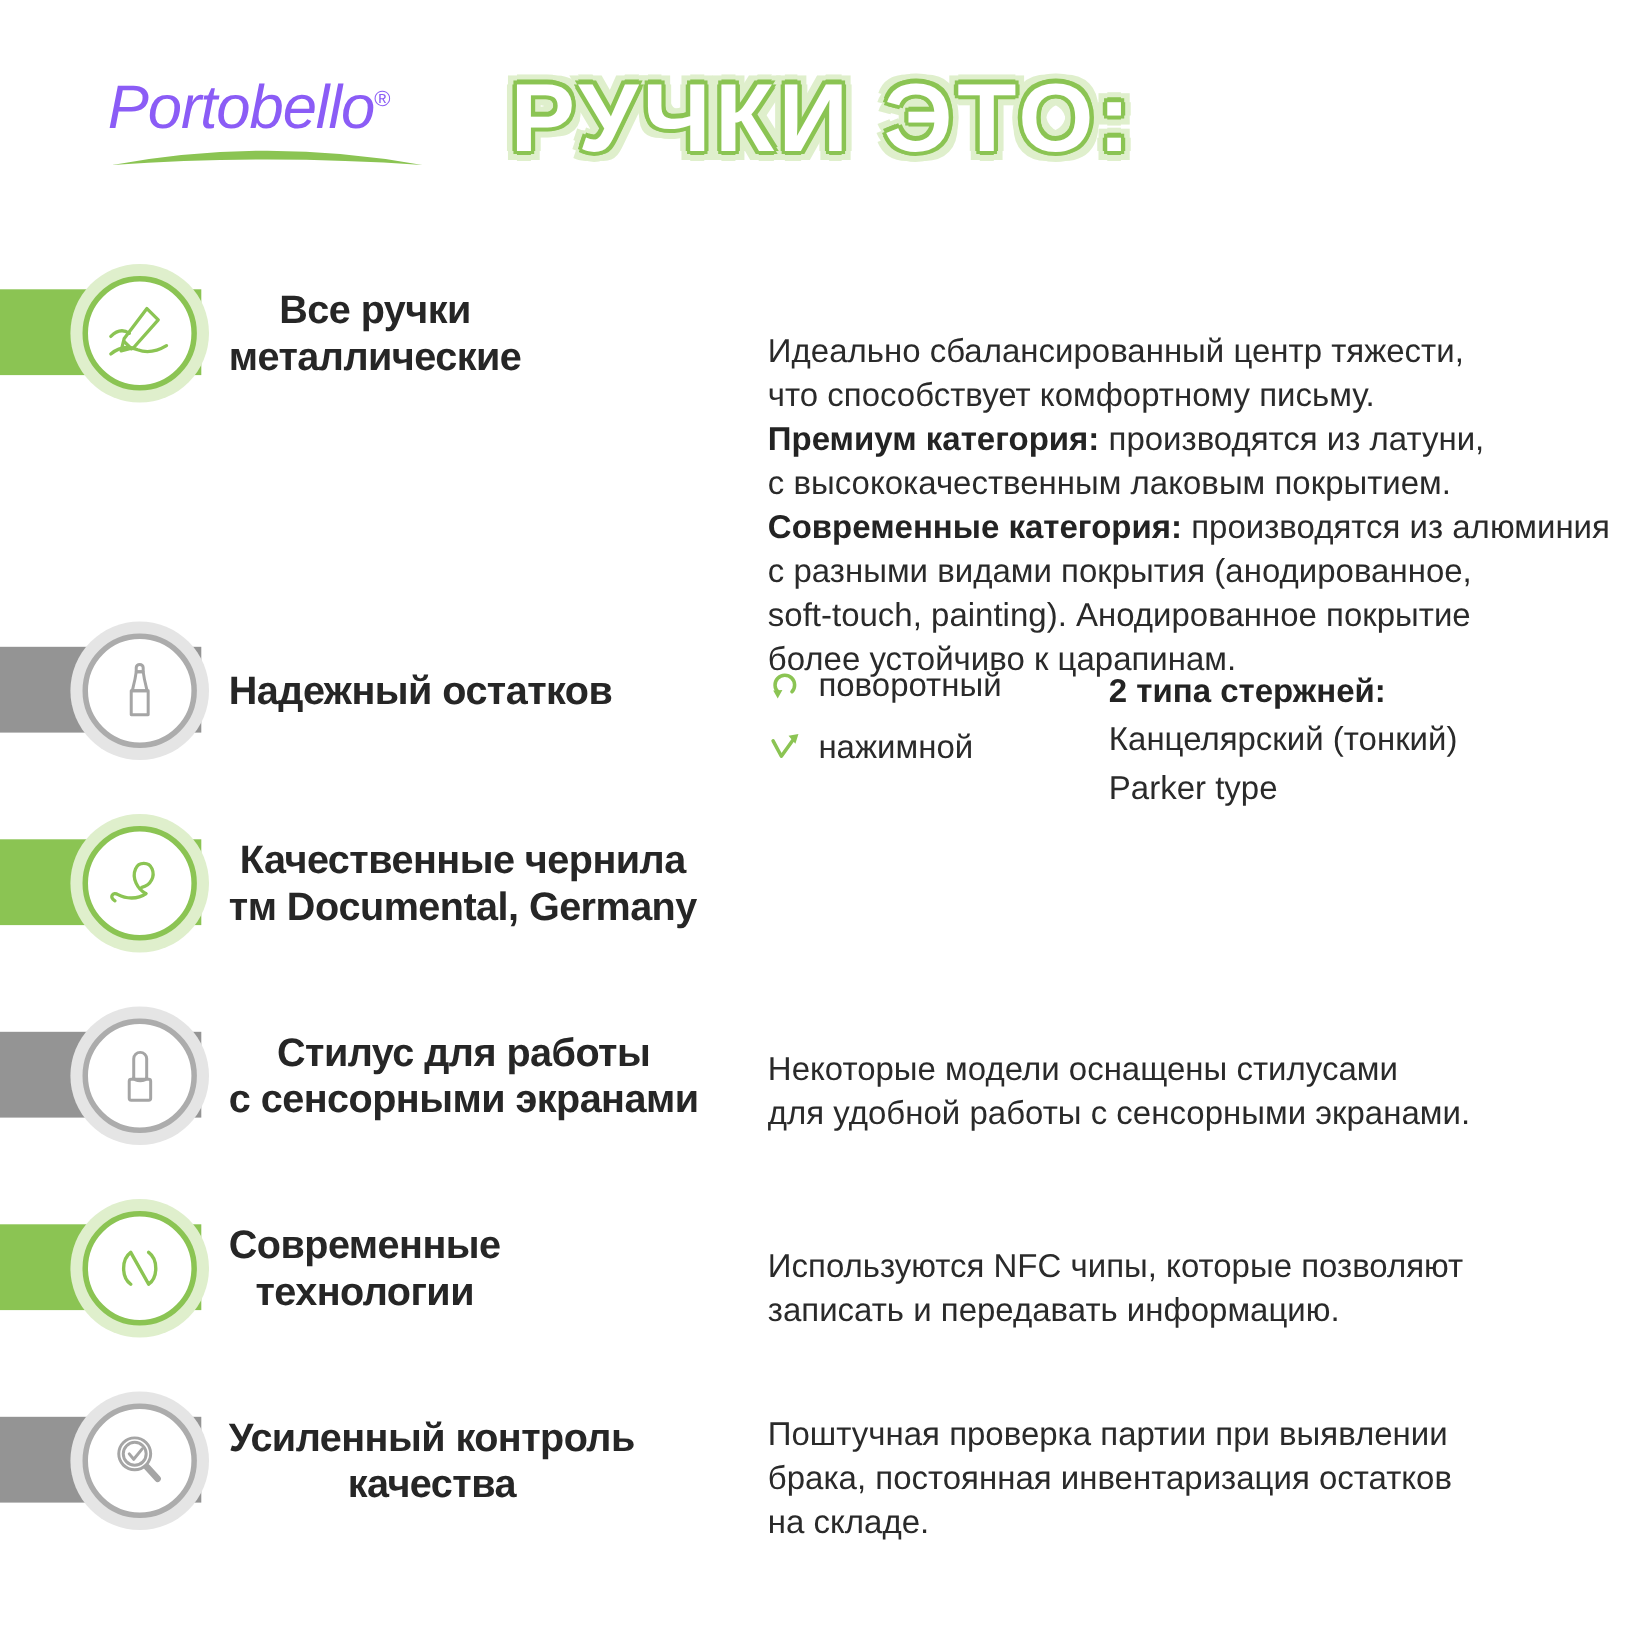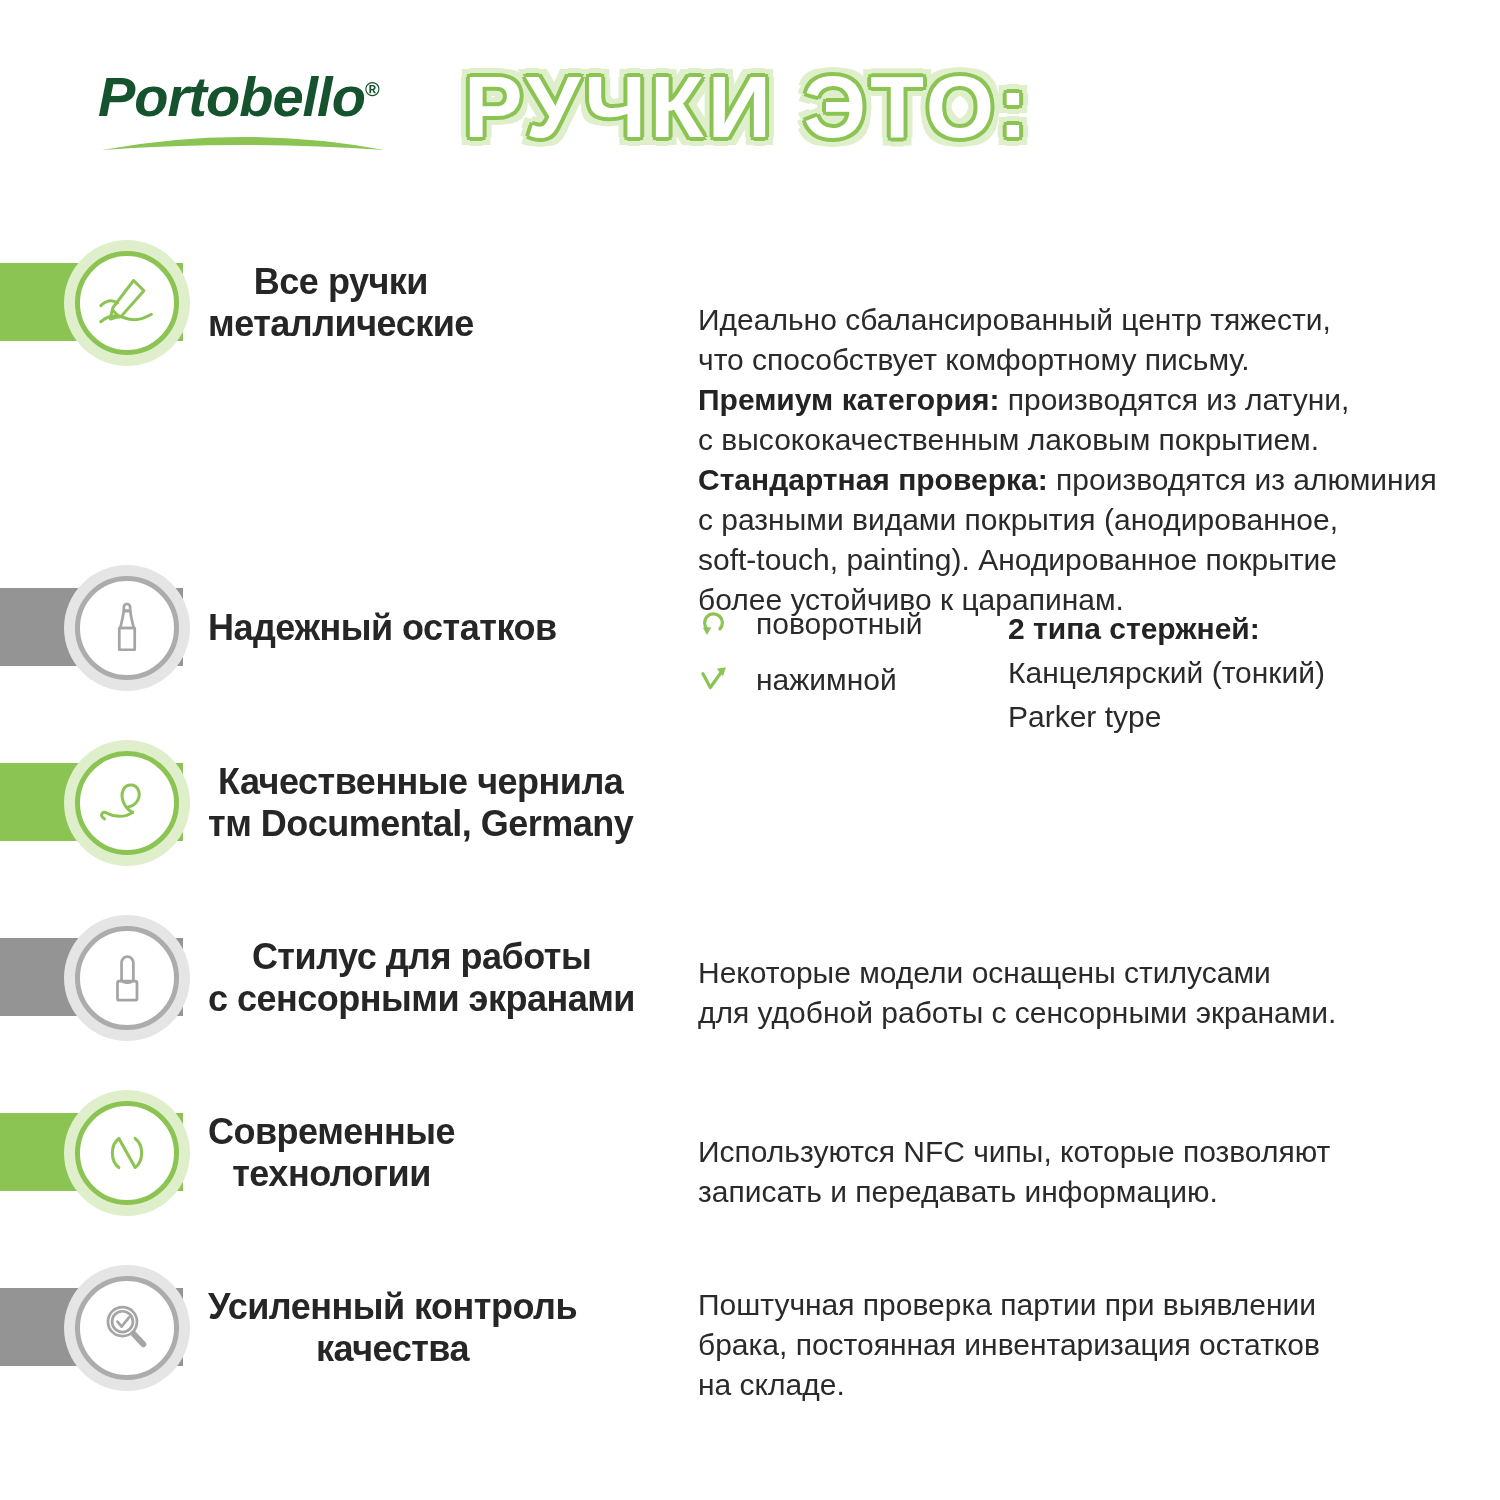--- a/index.html
+++ b/index.html
@@ -7,22 +7,22 @@
     width:1500px;height:1500px;position:relative;overflow:hidden;
     background:#ffffff;
     font-family:"Liberation Sans", sans-serif;
     color:#262626;
   }
   
   .logo{
     position:absolute;left:98px;top:64px;width:290px;
   }
   .logo-text{
-    font-size:56px;font-weight:700;font-style:italic;
-    color:#14532d;letter-spacing:-1px;white-space:nowrap;
+    font-size:56px;font-weight:400;font-style:italic;
+    color:#8b5cf6;letter-spacing:-1px;white-space:nowrap;
   }
   .logo-reg{font-size:20px;vertical-align:super;font-style:normal;}
   .logo-swoosh{display:block;margin-top:2px;}
   .page-title{
     position:absolute;left:464px;top:56px;
     font-size:88px;font-weight:800;letter-spacing:4px;white-space:nowrap;
     color:#ffffff;
     text-shadow:
       -3px -3px 0 #8BC453, 3px -3px 0 #8BC453, -3px 3px 0 #8BC453, 3px 3px 0 #8BC453,
       -4px 0 0 #8BC453, 4px 0 0 #8BC453, 0 -4px 0 #8BC453, 0 4px 0 #8BC453,
@@ -68,21 +68,21 @@
   .row-body b{font-weight:700;color:#232323;}
   .r1 .row-body{top:16px;margin-top:44px;}
   .r3 .row-body{top:26px;}
   .r4 .row-body{top:38px;}
   .r5 .row-body{top:42px;}
   .r6 .row-body{top:20px;}
 
   
   .mech-wrap{position:absolute;left:698px;top:42px;display:flex;}
   .mech-col{width:310px;display:flex;flex-direction:column;gap:22px;}
-  .mech-item{display:flex;align-items:center;gap:28px;font-size:30px;color:#2A2A2A;}
+  .mech-item{display:flex;align-items:center;gap:16px;font-size:30px;color:#2A2A2A;}
   .mech-item svg{flex:0 0 auto;color:#8BC453;}
   .refill-col{font-size:30px;line-height:44px;color:#2A2A2A;}
   .refill-title{font-weight:700;color:#232323;}
   .refill-lines{white-space:pre-line;}
 </style>
 </head>
 <body>
 
 <div class="logo">
   <div class="logo-text"><span>Portobello</span><span class="logo-reg">®</span></div>
@@ -103,21 +103,21 @@
         <path d="M4 52 q12 -10 26 -4 q13 5 28 -4"></path>
       </svg>
     </div>
   </div>
   <div class="row-heading">Все ручки
 металлические</div>
   <div class="row-body"><span>Идеально сбалансированный центр тяжести,
 что способствует комфортному письму.
 </span><b>Премиум категория:</b><span> производятся из латуни,
 с высококачественным лаковым покрытием.
-</span><b>Стандартная проверка:</b><span> производятся из алюминия
+</span><b>Современные категория:</b><span> производятся из алюминия
 с разными видами покрытия (анодированное,
 soft-touch, painting). Анодированное покрытие
 более устойчиво к царапинам.</span></div>
 </div>
 
 <div class="row r2 gray">
   <div class="accent-bar"></div>
   <div class="halo">
     <div class="disc">
       <svg width="58" height="58" viewBox="0 0 64 64" fill="none" stroke="currentColor" stroke-width="3" stroke-linecap="round" stroke-linejoin="round">

